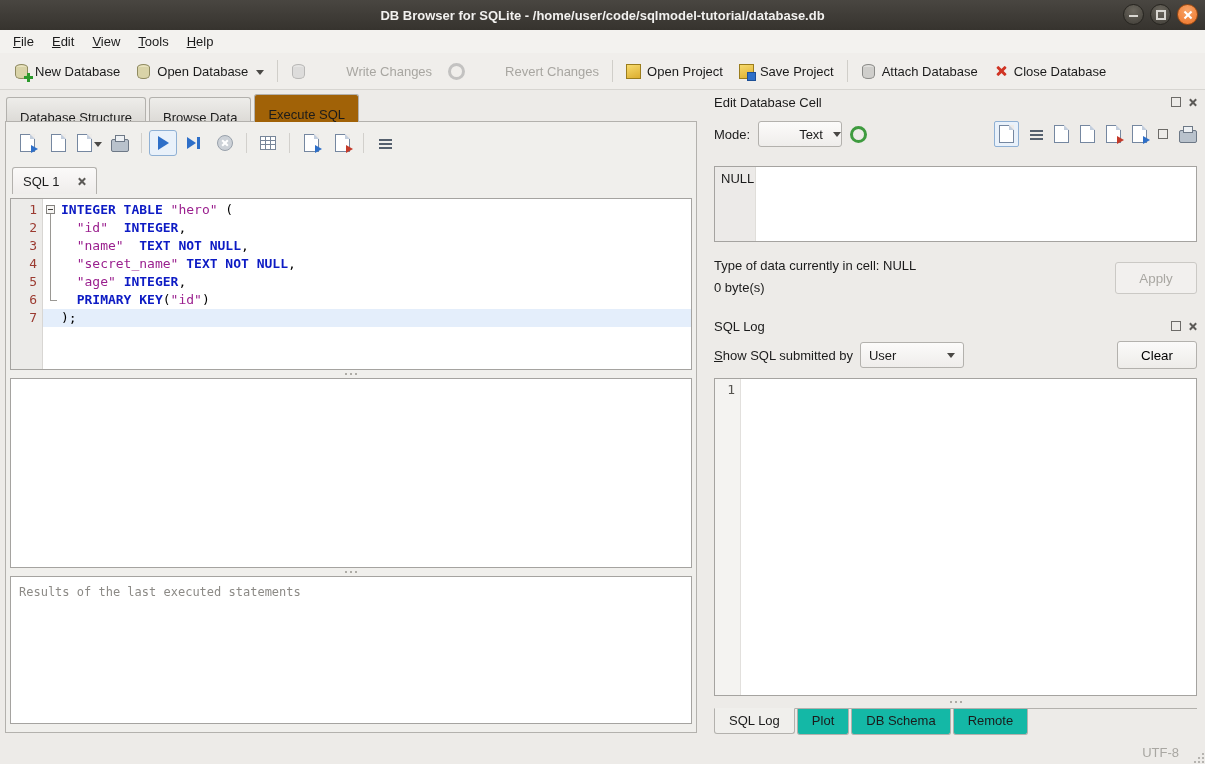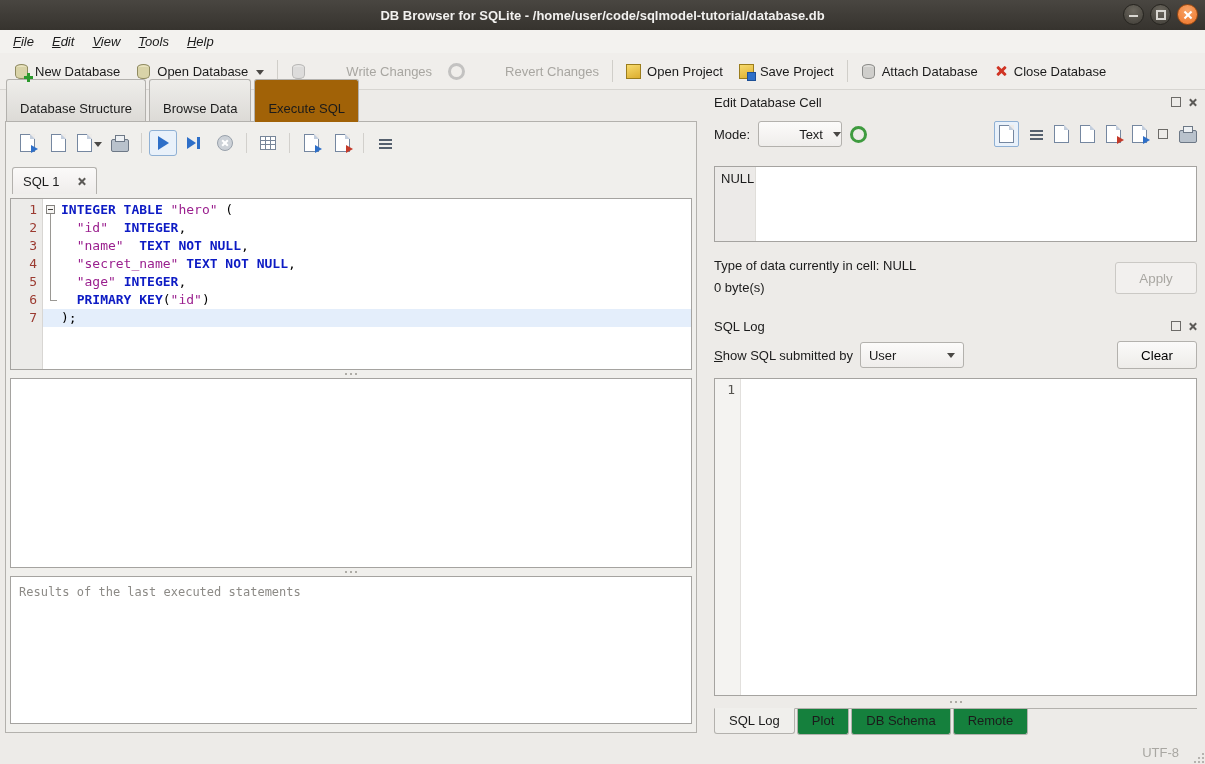--- a/index.html
+++ b/index.html
@@ -15,21 +15,21 @@
            background:radial-gradient(circle at 50% 30%,#6b675e,#403d37);box-sizing:border-box;}
   .win-btn.close{background:radial-gradient(circle at 50% 30%,#f8a468,#ee7529);border-color:#9c4a12;}
   .g-min{position:absolute;left:5px;top:10px;width:9px;height:2px;background:#d9d7d2;}
   .g-max{position:absolute;left:5px;top:5px;width:6px;height:6px;border:2px solid #d9d7d2;}
   .g-x::before,.g-x::after{content:"";position:absolute;left:9px;top:5px;width:2px;height:10px;background:#fff;}
   .g-x::before{transform:rotate(45deg);} .g-x::after{transform:rotate(-45deg);}
 
   
   .menubar{position:absolute;left:0;top:30px;width:100%;height:23px;background:#f3f2ef;
            display:flex;align-items:center;padding-left:4px;box-sizing:border-box;}
-  .menu-item{display:inline-block;padding:2px 9px;font-style:italic;}
+  .menu-item{display:inline-block;padding:2px 9px;}
   .menu-item::first-letter{text-decoration:underline;}
 
   
   .toolbar{position:absolute;left:0;top:53px;width:100%;height:37px;background:#f0eeeb;
            border-bottom:1px solid #d7d5d1;display:flex;align-items:center;padding:0 6px;box-sizing:border-box;}
   .tb-btn{display:flex;align-items:center;gap:6px;padding:5px 8px;}
   .tb-btn.disabled{color:#a8a6a1;gap:40px;}
   .tb-btn.disabled .ic{filter:grayscale(1);opacity:.55;}
   .tb-sep{width:1px;height:22px;background:#d0cec9;margin:0 5px;}
 
@@ -88,21 +88,21 @@
   .combo .cval{flex:1;}
   .combo .carr{width:0;height:0;border:4px solid transparent;border-top:5px solid #4a4845;margin-left:10px;transform:translateY(2px);}
   .pbtn{display:inline-flex;align-items:center;justify-content:center;height:32px;padding:0 14px;box-sizing:border-box;
         background:linear-gradient(#fbfaf9,#eeece9);border:1px solid #b3b1ad;border-radius:3px;}
   .pbtn.disabled{color:#a9a7a2;background:#f2f0ee;border-color:#cbc9c5;}
   .accel::first-letter{text-decoration:underline;}
 
   
   .left{position:absolute;left:0;top:90px;width:703px;bottom:24px;}
   .main-tabs{position:absolute;left:6px;top:5px;display:flex;align-items:flex-end;height:27px;}
-  .mtab{padding:21px 13px;height:25px;box-sizing:border-box;margin-right:3px;white-space:nowrap;
+  .mtab{padding:12px 13px;height:25px;box-sizing:border-box;margin-right:3px;white-space:nowrap;
         background:linear-gradient(#eeedea,#dcdad6);border:1px solid #b3b1ad;border-bottom:none;border-radius:3px 3px 0 0;}
   .mtab.active{background:#a16207;height:28px;position:relative;z-index:3;}
   .exec-panel{position:absolute;left:5px;top:31px;width:692px;height:612px;
               border:1px solid #b3b1ad;background:#f0efec;box-sizing:border-box;}
   .sql-toolbar{position:absolute;left:3px;top:3px;right:3px;height:36px;display:flex;align-items:center;gap:3px;padding-left:4px;}
   .sqlbtn{width:28px;height:26px;display:flex;align-items:center;justify-content:center;border:1px solid transparent;box-sizing:border-box;}
   .sqlbtn.hovered{border-color:#8fb0d4;background:#e9f1fa;border-radius:3px;}
   .vsep{width:1px;height:20px;background:#d2d0cc;margin:0 4px;}
   .tooltip{position:absolute;left:163px;top:42px;background:#ffffdc;border:1px solid #000;
            padding:3px 7px;z-index:40;white-space:nowrap;}
@@ -147,21 +147,21 @@
   .filter-row{position:absolute;left:9px;right:8px;top:250px;height:30px;display:flex;align-items:center;}
   .filter-row .combo{margin-left:7px;width:104px;}
   .clear-btn{margin-left:auto;width:80px;height:28px;}
   .log-box{position:absolute;left:9px;right:8px;top:288px;height:318px;border:1px solid #a5a3a0;background:#fff;
            box-sizing:border-box;display:flex;font-family:"DejaVu Sans Mono",monospace;font-size:13px;}
   .log-gutter{width:26px;background:#f4f3f1;border-right:1px solid #e2e0dd;padding-top:3px;box-sizing:border-box;}
   .log-ln{text-align:right;padding-right:5px;color:#55534f;}
   .dock-grip{position:absolute;left:9px;right:8px;top:608px;height:8px;display:flex;align-items:center;justify-content:center;}
   .dock-tabs{position:absolute;left:9px;right:8px;top:618px;height:27px;border-top:1px solid #b3b1ad;display:flex;}
   .dtab{padding:4px 14px;height:26px;box-sizing:border-box;margin-right:2px;white-space:nowrap;
-        background:#15803d;border:1px solid #b3b1ad;border-top:none;border-radius:0 0 3px 3px;}
+        background:#14b8a6;border:1px solid #b3b1ad;border-top:none;border-radius:0 0 3px 3px;}
   .dtab.active{background:#f0efec;position:relative;margin-top:-1px;border-top:1px solid #f0efec;z-index:2;}
 
   
   .statusbar{position:absolute;left:0;right:0;bottom:0;height:24px;background:#edebe8;
              display:flex;align-items:center;justify-content:flex-end;padding-right:26px;box-sizing:border-box;color:#a9a7a2;}
   .grip-corner{position:absolute;right:5px;bottom:5px;width:2px;height:2px;background:#b5b3af;
                box-shadow:-4px 4px #b5b3af,0 4px #b5b3af,4px 4px #b5b3af,4px 0 #b5b3af,4px -4px #b5b3af;}
 </style>
 </head>
 <body>

